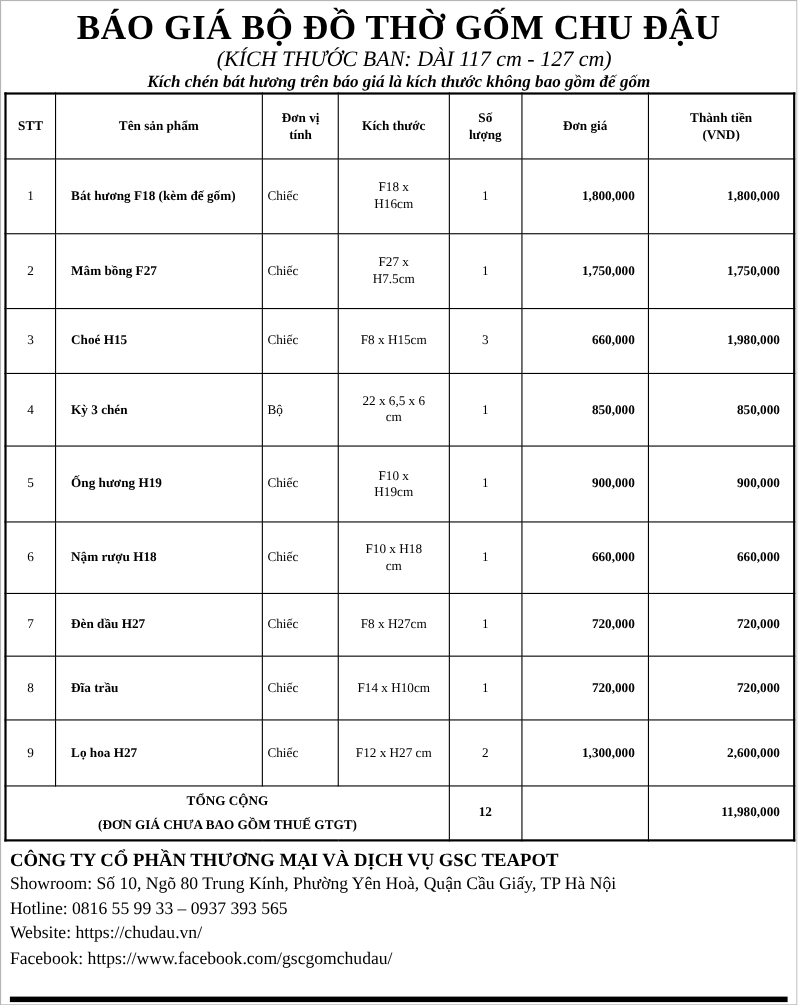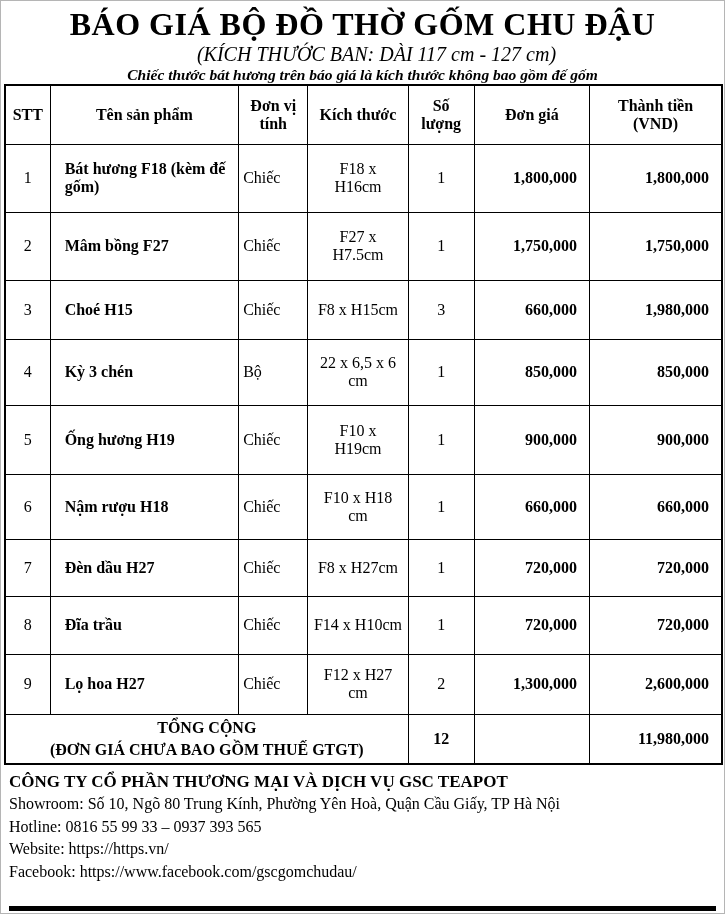--- a/index.html
+++ b/index.html
@@ -29,21 +29,21 @@
   }
   .title-note {
     font-size: 15.5px; font-style: italic; font-weight: bold; line-height: 18px; margin: 0;
   }
   
   table.quote {
     border-collapse: collapse;
     margin: 0 3px;
     width: 719px;
     table-layout: fixed;
-    font-size: 16px;
+    font-size: 12px;
   }
   table.quote, table.quote th, table.quote td { border: 1px solid #000; }
   table.quote { border-width: 2px; }
   th, td { padding: 2px 4px; vertical-align: middle; overflow: hidden; }
   thead tr { height: 59px; }
   tbody tr:nth-child(1) { height: 68px; }
   tbody tr:nth-child(2) { height: 68px; }
   tbody tr:nth-child(3) { height: 59px; }
   tbody tr:nth-child(4) { height: 66px; }
   tbody tr:nth-child(5) { height: 69px; }
@@ -71,21 +71,21 @@
   }
 </style>
 </head>
 <body>
 
 <div class="page">
 
   <div class="header">
     <p class="title-main">BÁO GIÁ BỘ ĐỒ THỜ GỐM CHU ĐẬU</p>
     <p class="title-size">(KÍCH THƯỚC BAN: DÀI 117 cm - 127 cm)</p>
-    <p class="title-note">Chiếc thước bát hương trên báo giá là kích thước không bao gồm đế gốm</p>
+    <p class="title-note">Kích chén bát hương trên báo giá là kích thước không bao gồm đế gốm</p>
   </div>
 
   <table class="quote">
     <colgroup>
       <col style="width:45px">
         <col style="width:188px">
         <col style="width:69px">
       <col style="width:100px">
         <col style="width:66px">
         <col style="width:115px">
@@ -201,18 +201,18 @@
         <td class="c-price"></td>
         <td class="c-total bold">11,980,000</td>
       </tr>
     </tfoot>
   </table>
 
   <div class="footer">
     <div class="company">CÔNG TY CỔ PHẦN THƯƠNG MẠI VÀ DỊCH VỤ GSC TEAPOT</div>
     <div class="fline">Showroom: Số 10, Ngõ 80 Trung Kính, Phường Yên Hoà, Quận Cầu Giấy, TP Hà Nội</div>
     <div class="fline">Hotline: 0816 55 99 33 – 0937 393 565</div>
-    <div class="fline">Website: https://https.vn/</div>
+    <div class="fline">Website: https://chudau.vn/</div>
     <div class="fline">Facebook: https://www.facebook.com/gscgomchudau/</div>
     <div class="bottom-bar"></div>
   </div>
 
 </div>
 
 </body></html>

